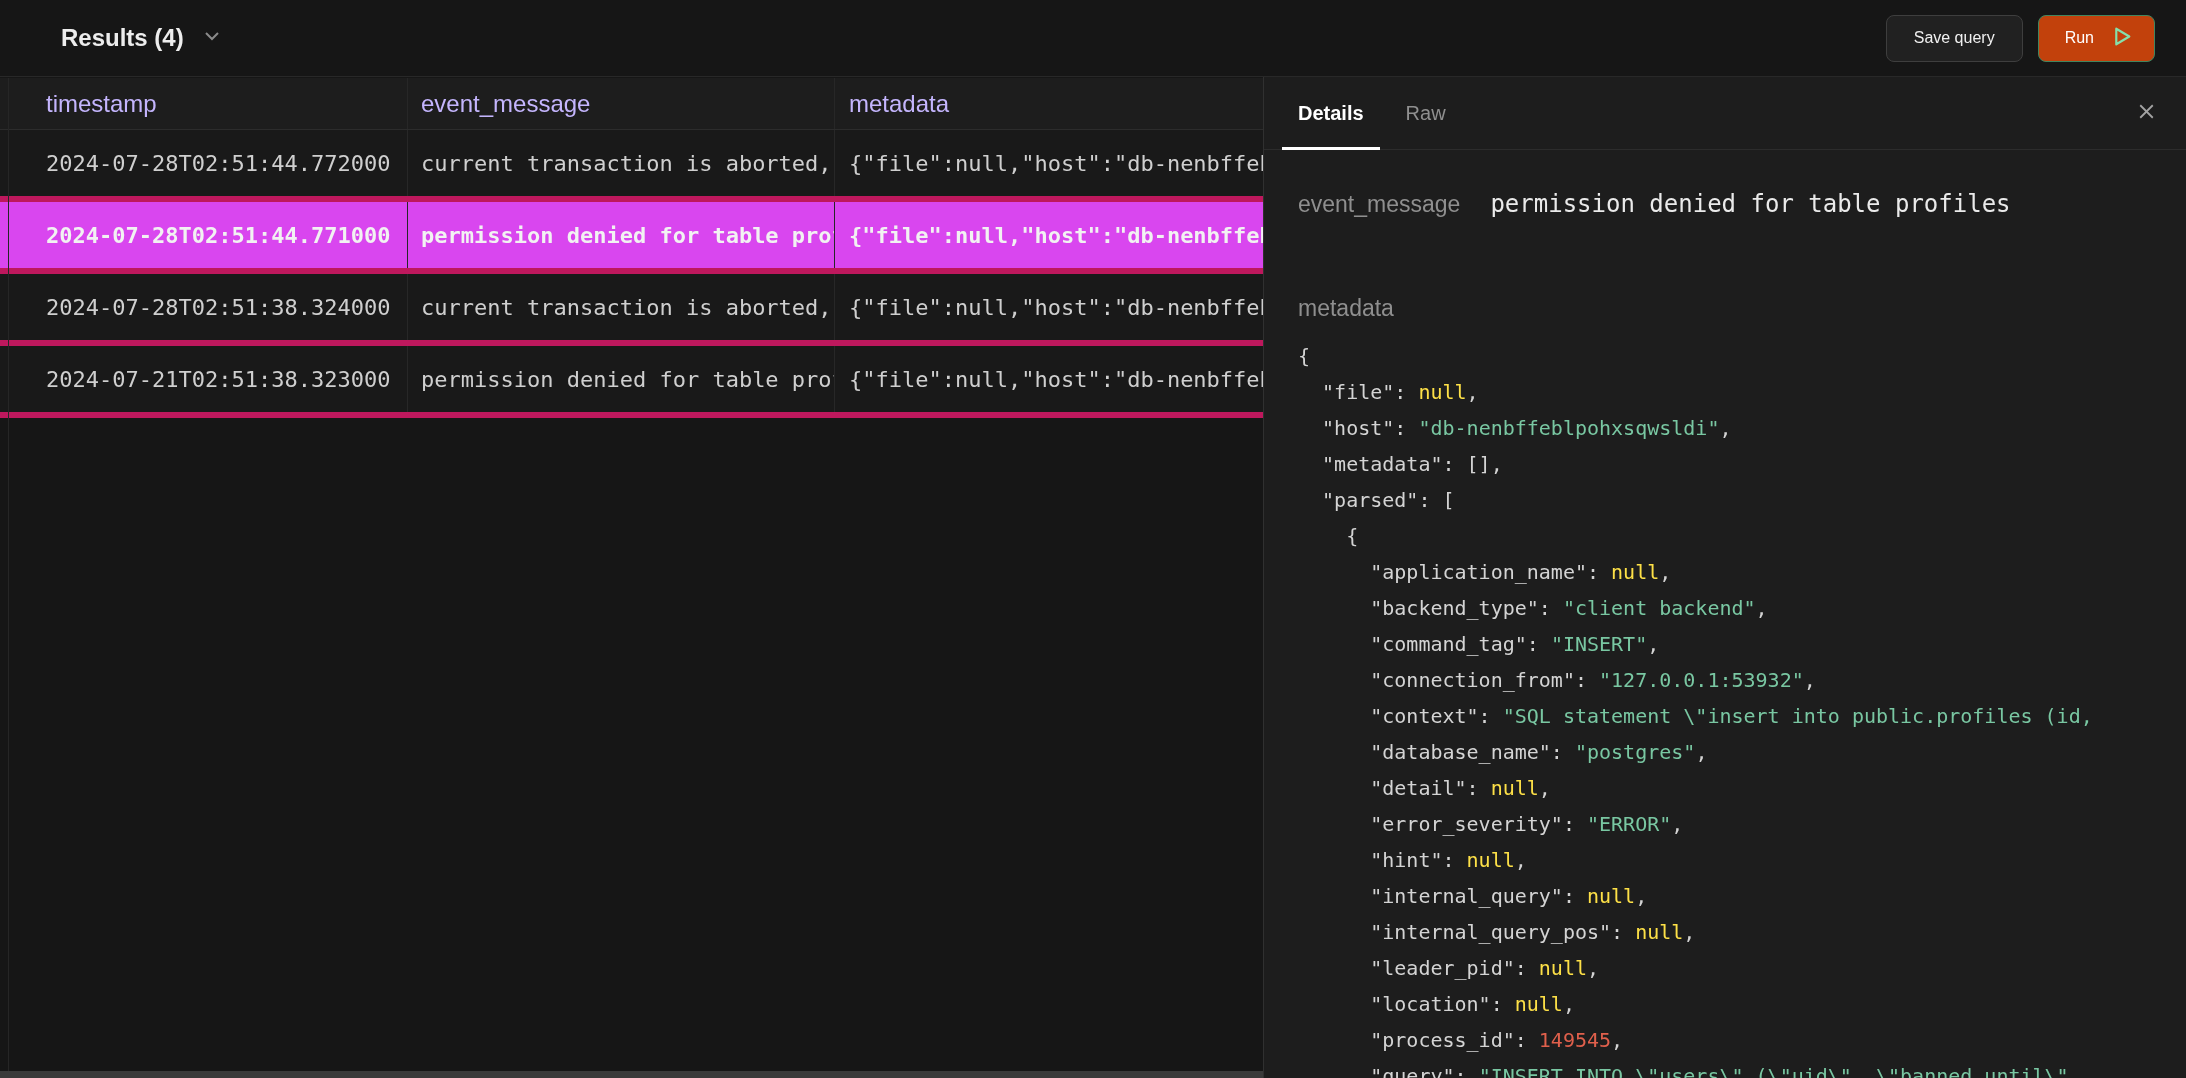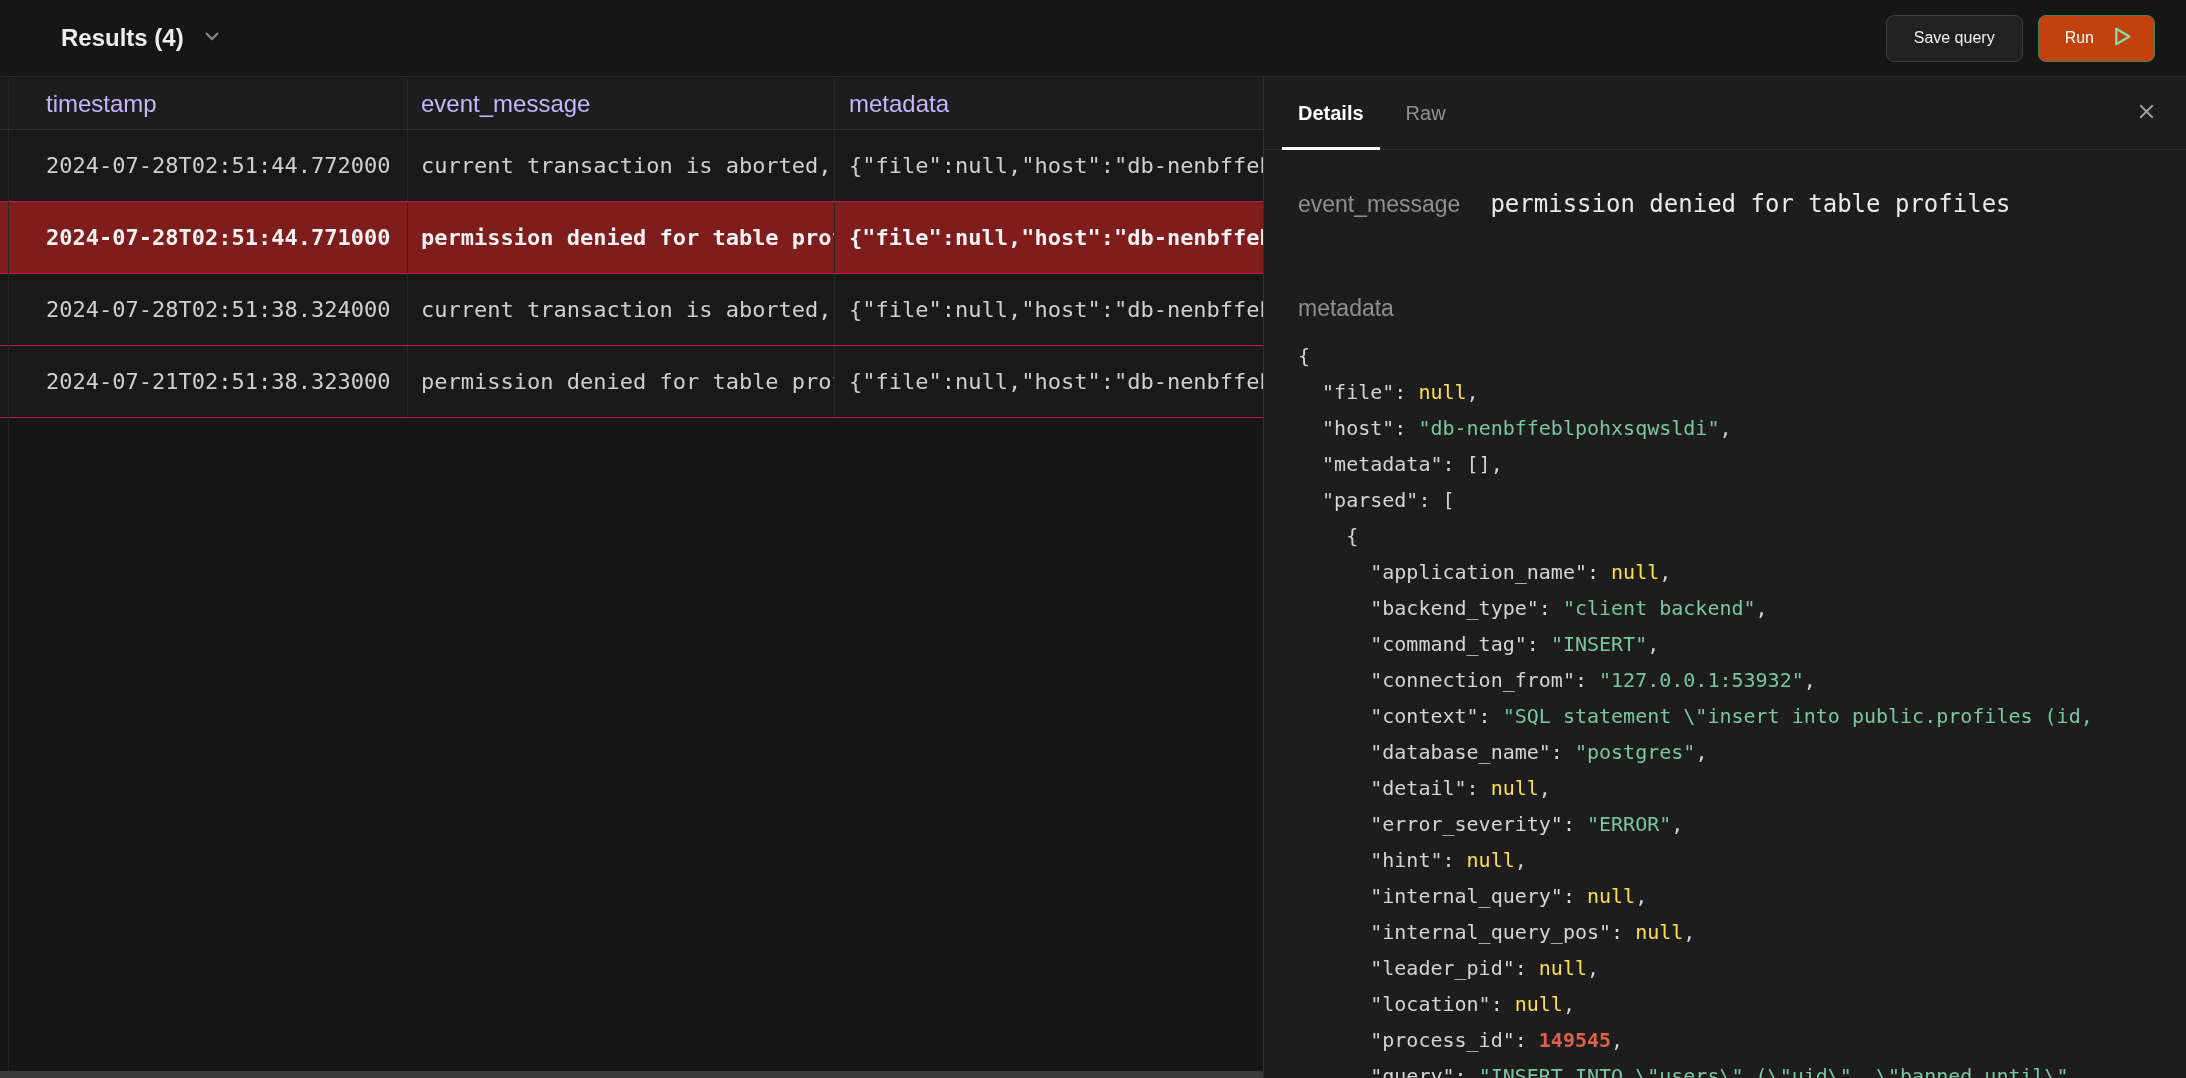--- a/index.html
+++ b/index.html
@@ -45,24 +45,24 @@
   
   .table-wrap { position:absolute; top:78px; left:0; right:0; bottom:0; }
   .left-rule { position:absolute; left:8px; top:0; bottom:0; width:1px; background:#262626; }
   .grid-header {
     display:flex; height:52px; align-items:center;
     background:#1d1d1d; border-bottom:1px solid #2c2c2c;
     color:#c4b5fd; font-size:24px;text-align:right;
   }
   .grid-row {
     display:flex; height:72px; align-items:center;
-    background:#191919; border-bottom:1px solid #be185d;
+    background:#191919; border-bottom:6px solid #be185d;
     font-size:22px; color:#cfcfcf; cursor:pointer;
   }
-  .grid-row.selected { background:#7f1d1d; color:#f2f2f2; font-weight:bold; }
+  .grid-row.selected { background:#d946ef; color:#f2f2f2; font-weight:bold; }
   .c { height:100%; display:flex; align-items:center; overflow:hidden; white-space:nowrap; }
   .c-ts   { width:399px; padding-left:38px; margin-left:8px; }
   .c-msg  { width:427px; padding-left:13px; border-left:1px solid #272727; }
   .c-meta { flex:1;      padding-left:14px; border-left:1px solid #272727; }
   .hscrollbar {
     position:absolute; left:0; bottom:0; width:1263px; height:7px;
     background:#3a3a3a;
   }
 
   
@@ -93,21 +93,21 @@
   .field-row { display:flex; align-items:baseline; gap:30px; line-height:36px; white-space:nowrap; }
   .field-label { color:#8f8f8f; font-size:23px; }
   .field-value { color:#eaeaea; font-size:24px; }
   .meta-label { margin-top:72px; color:#8f8f8f; font-size:23px; line-height:28px; }
   .json-pre {
     margin-top:16px; font-size:20px; line-height:36px;
     white-space:pre; color:#d4d4d4;
   }
   .j-s { color:#79c7a2; }  
   .j-u { color:#fde047; }  
-  .j-n { color:#e0604c;font-weight:bold; }  
+  .j-n { color:#e0604c; }  
 </style>
 </head>
 <body>
 
 <div class="topbar">
   <div class="results-dd">
     <span>Results (4)</span>
     <span>
       <svg width="24" height="24" viewBox="0 0 24 24" fill="none" stroke="#8a8a8a" stroke-width="2">
           <polyline points="6,9 12,15 18,9"></polyline>

